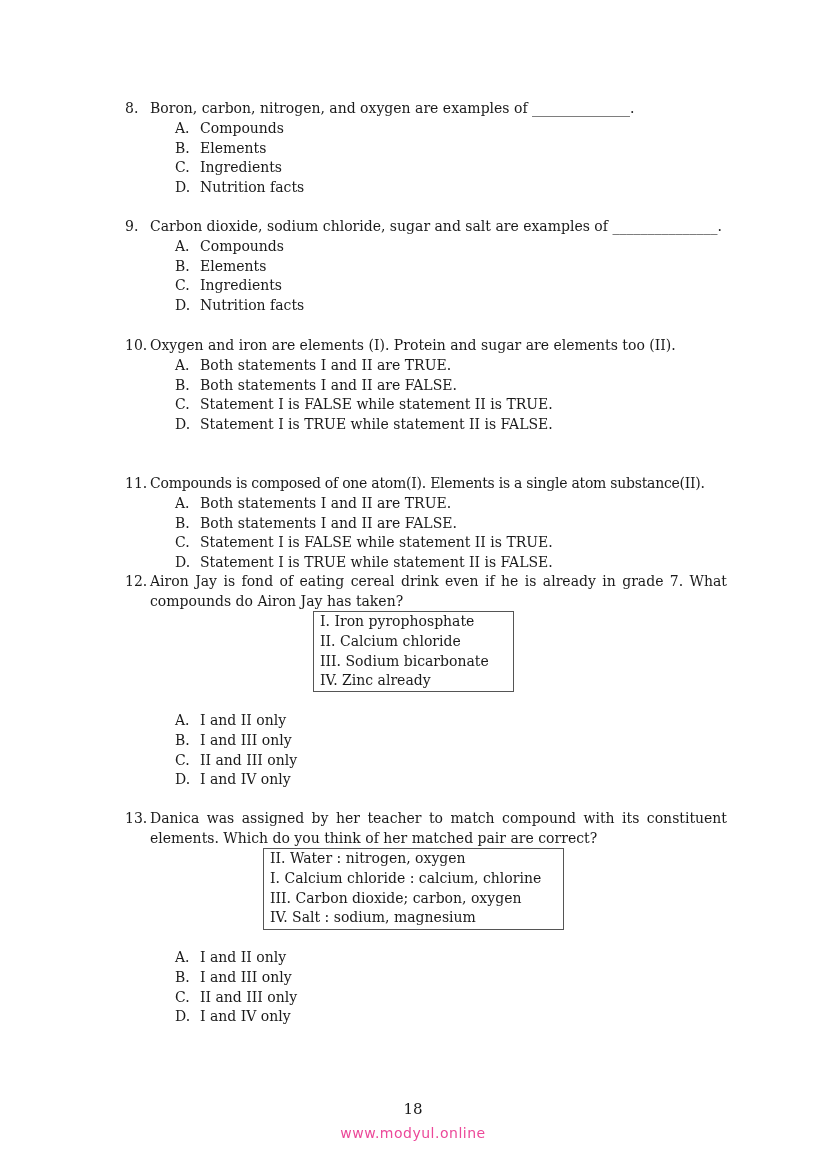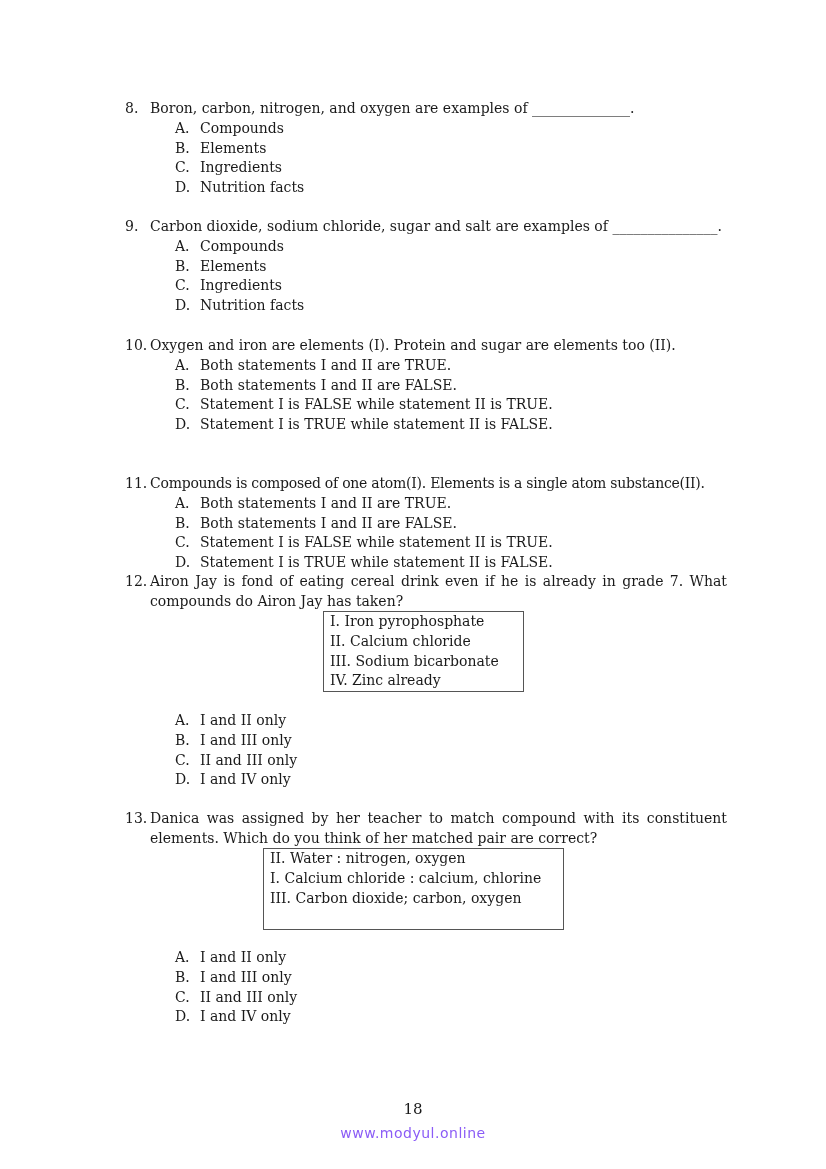--- a/index.html
+++ b/index.html
@@ -71,21 +71,21 @@
     color: #1a1a1a;
   }
   .watermark {
     position: absolute;
     left: 0; width: 826px;
     top: 1125px;
     text-align: center;
     font-family: "DejaVu Sans", "Liberation Sans", sans-serif;
     font-size: 14px;
     letter-spacing: 0.5px;
-    color: #8b5cf6;
+    color: #ec4899;
   }
 </style>
 </head>
 <body>
 
 <div class="page">
 
   <div class="q" style="top:99px;">
     <div class="stem">
       <span class="num">8.</span>
@@ -137,21 +137,21 @@
       <li class="choice"><span class="letter">D.</span><span>Statement I is TRUE while statement II is FALSE.</span></li>
     </ul>
   </div>
 
   <div class="q" style="top:572px;">
     <div class="stem">
       <span class="num">12.</span>
       <span class="txt">Airon Jay is fond of eating cereal drink even if he is already in grade 7. What compounds do Airon Jay has taken?</span>
     </div>
   </div>
-  <div class="box" style="left:313px; top:611px; width:201px; height:81px;margin-left:10px;">
+  <div class="box" style="left:313px; top:611px; width:201px; height:81px;">
     <div class="row">I. Iron pyrophosphate</div>
     <div class="row">II. Calcium chloride</div>
     <div class="row">III. Sodium bicarbonate</div>
     <div class="row">IV. Zinc already</div>
   </div>
   <div class="q" style="top:711px;">
     <ul class="choices">
       <li class="choice"><span class="letter">A.</span><span>I and II only</span></li>
       <li class="choice"><span class="letter">B.</span><span>I and III only</span></li>
       <li class="choice"><span class="letter">C.</span><span>II and III only</span></li>
@@ -162,20 +162,21 @@
   <div class="q" style="top:809px;">
     <div class="stem">
       <span class="num">13.</span>
       <span class="txt">Danica was assigned by her teacher to match compound with its constituent elements. Which do you think of her matched pair are correct?</span>
     </div>
   </div>
   <div class="box" style="left:263px; top:848px; width:301px; height:82px;">
     <div class="row">II. Water : nitrogen, oxygen</div>
     <div class="row">I. Calcium chloride : calcium, chlorine</div>
     <div class="row">III. Carbon dioxide; carbon, oxygen</div>
+    <div class="row">IV. Salt : sodium, magnesium</div>
   </div>
   <div class="q" style="top:948px;">
     <ul class="choices">
       <li class="choice"><span class="letter">A.</span><span>I and II only</span></li>
       <li class="choice"><span class="letter">B.</span><span>I and III only</span></li>
       <li class="choice"><span class="letter">C.</span><span>II and III only</span></li>
       <li class="choice"><span class="letter">D.</span><span>I and IV only</span></li>
     </ul>
   </div>
 

